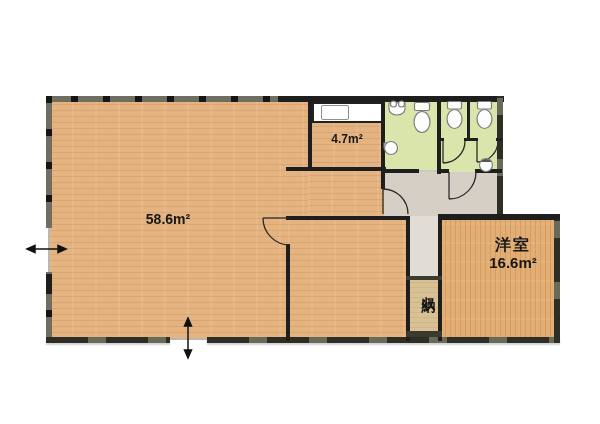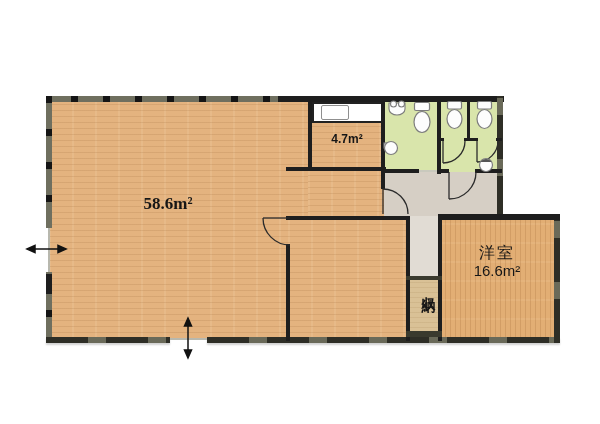--- a/index.html
+++ b/index.html
@@ -40,24 +40,24 @@
     background-image:repeating-linear-gradient(90deg, transparent 0 42px, #6a6a59 42px 60px);z-index:3;}
   .ow-dark-v{background-color:#2e2e26;
     background-image:repeating-linear-gradient(0deg, transparent 0 44px, #6a6a59 44px 61px);z-index:3;}
   .gapline{background:#b8b8ae;z-index:4;}
   
   .counter{background:#ffffff;border:2px solid #222;box-sizing:border-box;z-index:2;}
   .sink{background:#ffffff;border:1px solid #8f8f8f;border-radius:2px;box-sizing:border-box;z-index:2;}
   svg.overlay{position:absolute;left:0;top:0;z-index:5;}
   
   .lbl{position:absolute;color:#161616;text-align:center;z-index:6;line-height:1.15;}
-  .lbl-living{left:110px;top:194px;width:116px;font-size:17px;font-weight:bold;font-family:Liberation Serif, serif;}
+  .lbl-living{left:110px;top:211px;width:116px;font-size:14px;font-weight:bold;}
   .lbl-kitchen{left:317px;top:133px;width:60px;font-size:12px;font-weight:bold;}
   .lbl-mid{left:309px;top:266px;width:80px;font-size:15px;font-weight:bold;}
-  .lbl-western{left:447px;top:244px;width:100px;font-size:15px;font-weight:normal;}
+  .lbl-western{left:447px;top:236px;width:100px;font-size:15px;font-weight:bold;padding-left:16px;}
   .lbl-western .rname{font-size:16px;letter-spacing:2px;}
   .lbl-closet{left:418px;top:286px;width:19px;font-size:14px;font-weight:bold;
     writing-mode:vertical-rl;text-orientation:upright;letter-spacing:2px;}
 </style>
 </head>
 <body>
 
 <div id="canvas">
 
   <div class="abs wood" style="left:49px;top:99px;width:262px;height:240px;"></div>

